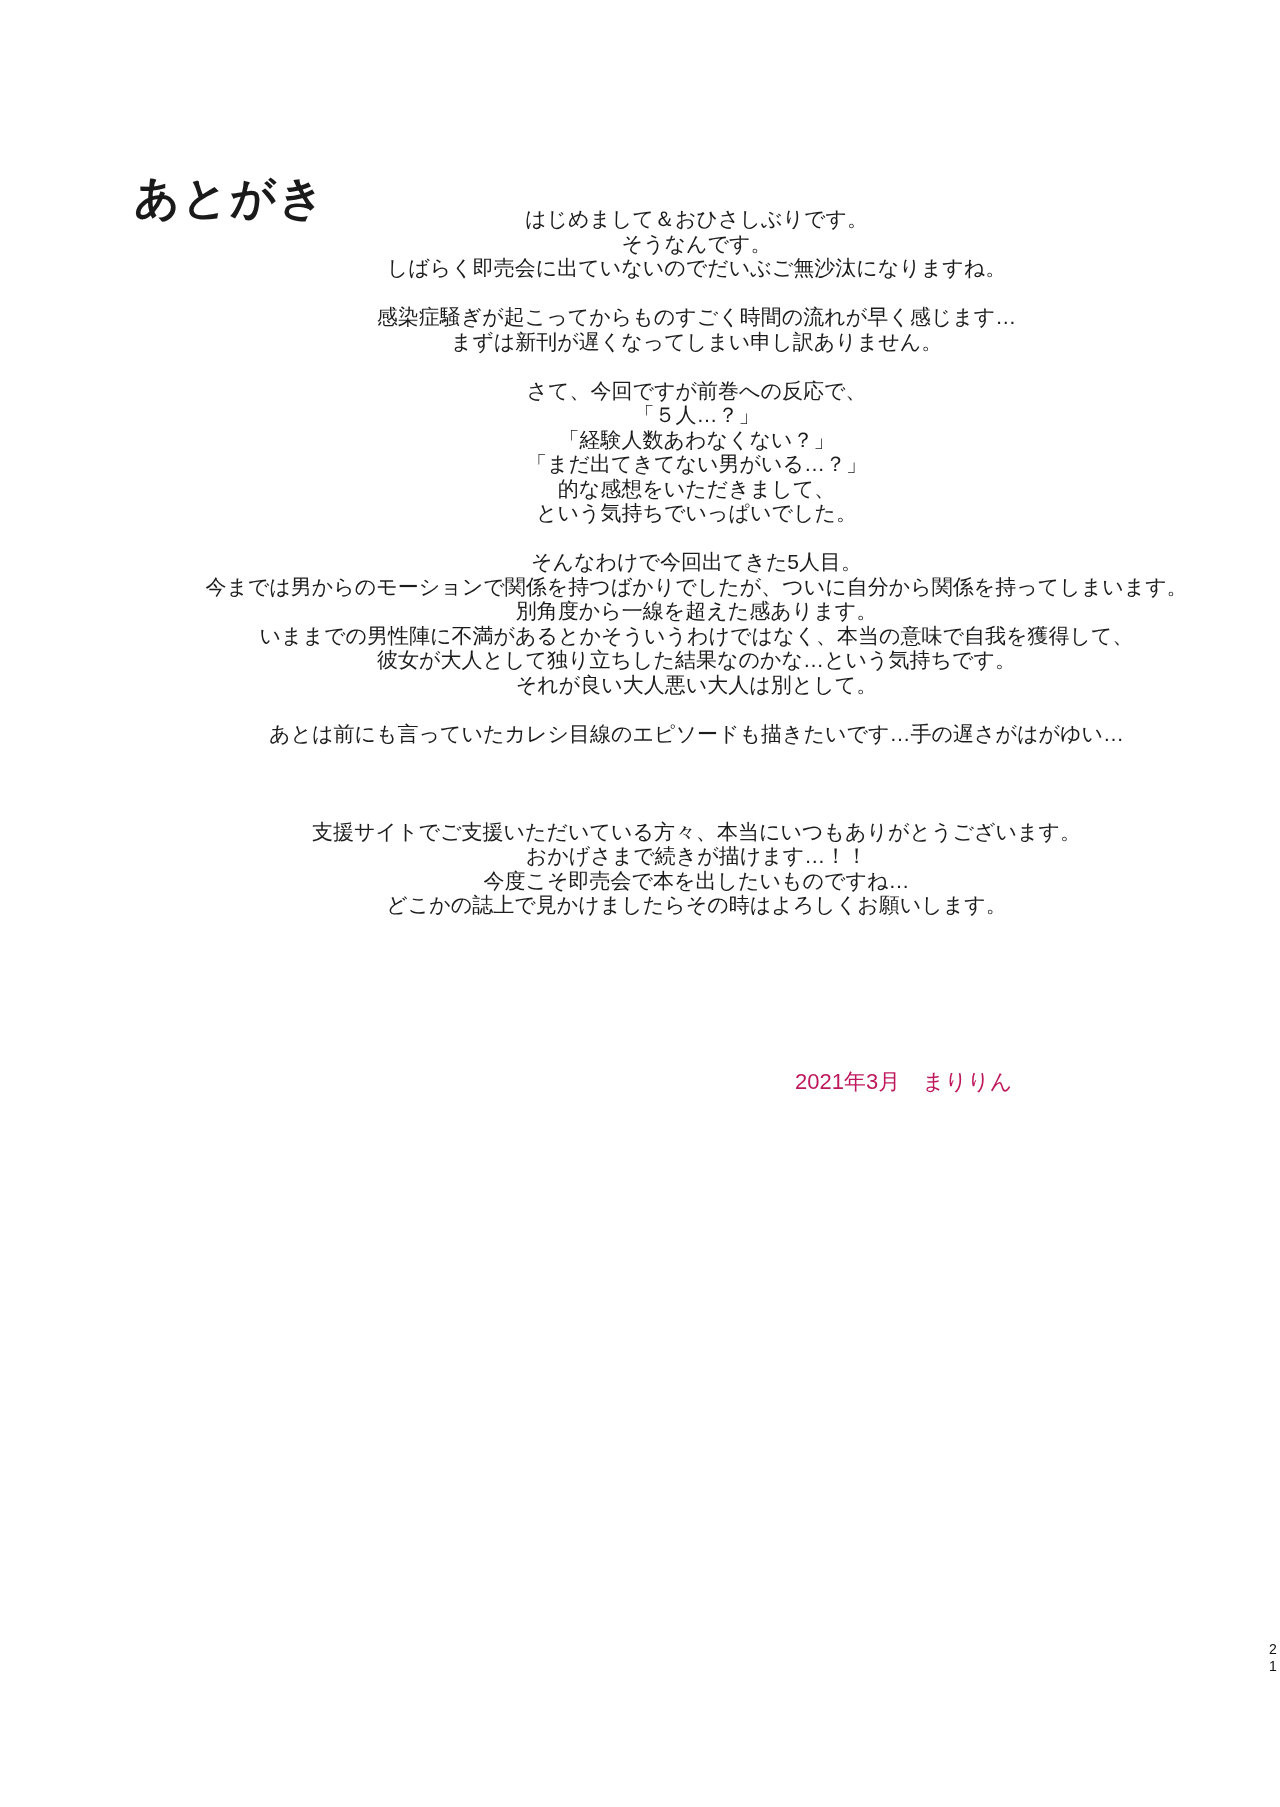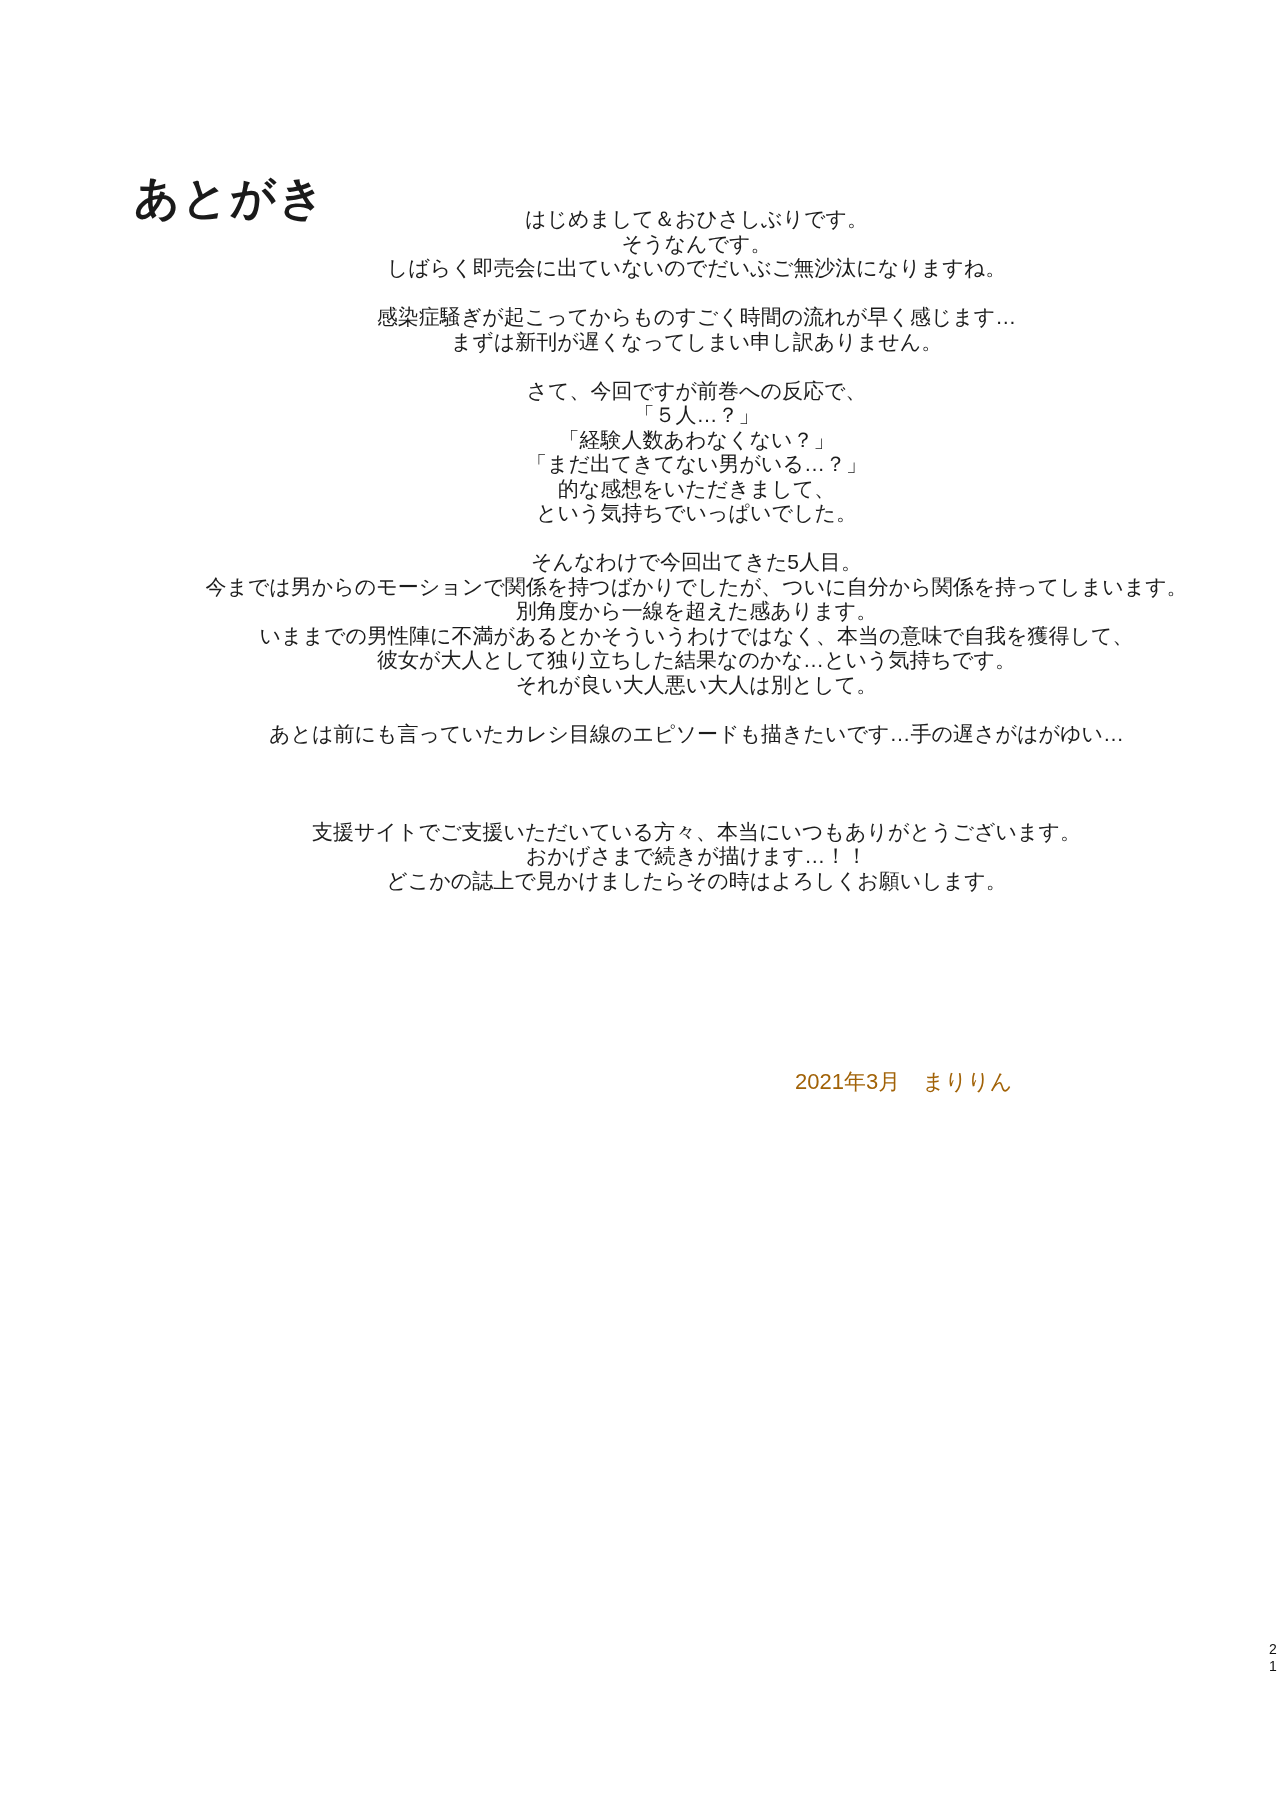--- a/index.html
+++ b/index.html
@@ -40,21 +40,21 @@
     min-height: 24.5px;
     white-space: nowrap;
     text-align: center;
   }
   .signature {
     position: absolute;
     left: 795px;
     top: 1068px;
     font-size: 22px;
     line-height: 1.3;
-    color: #a16207;
+    color: #be185d;
     white-space: nowrap;
   }
   .page-number {
     position: absolute;
     left: 1265px;
     top: 1641px;
     font-size: 14px;
     line-height: 15px;
     color: #111111;
     writing-mode: vertical-rl;
@@ -89,19 +89,20 @@
       <div class="line">いままでの男性陣に不満があるとかそういうわけではなく、本当の意味で自我を獲得して、</div>
       <div class="line">彼女が大人として独り立ちした結果なのかな…という気持ちです。</div>
       <div class="line">それが良い大人悪い大人は別として。</div>
       <div class="line">&nbsp;</div>
       <div class="line">あとは前にも言っていたカレシ目線のエピソードも描きたいです…手の遅さがはがゆい…</div>
       <div class="line">&nbsp;</div>
       <div class="line">&nbsp;</div>
       <div class="line">&nbsp;</div>
       <div class="line">支援サイトでご支援いただいている方々、本当にいつもありがとうございます。</div>
       <div class="line">おかげさまで続きが描けます…！！</div>
+      <div class="line">今度こそ即売会で本を出したいものですね…</div>
       <div class="line">どこかの誌上で見かけましたらその時はよろしくお願いします。</div>
     </div>
 
   <div class="signature">2021年3月　まりりん</div>
 
   <div class="page-number">21</div>
 </div>
 
 </body></html>

